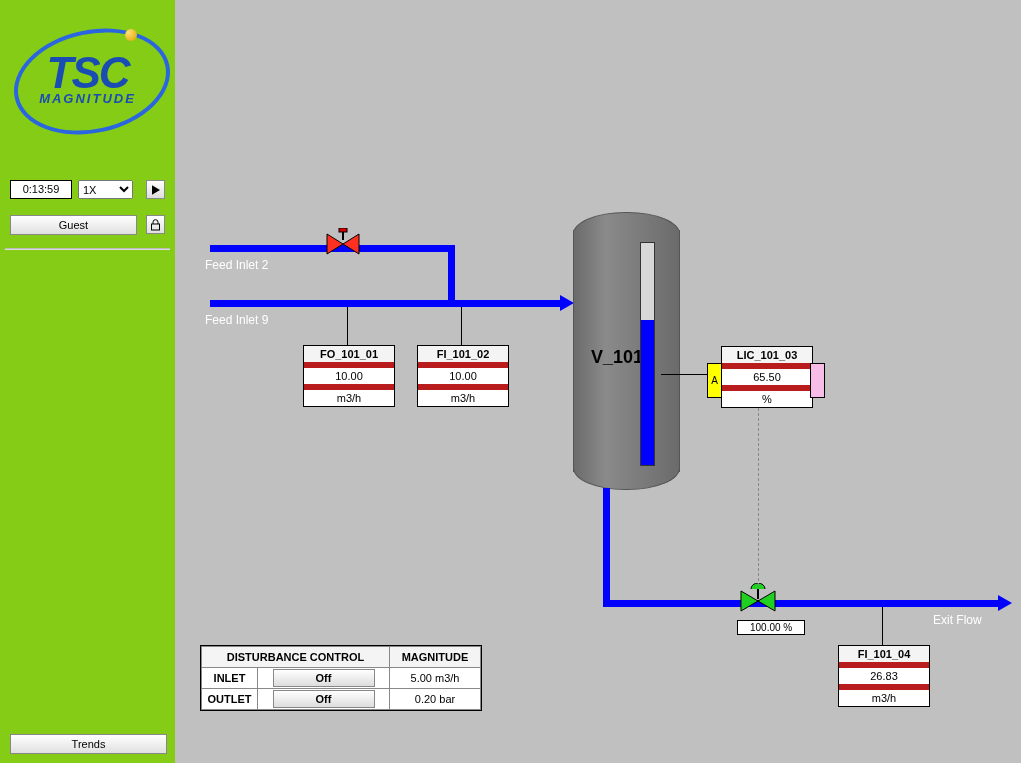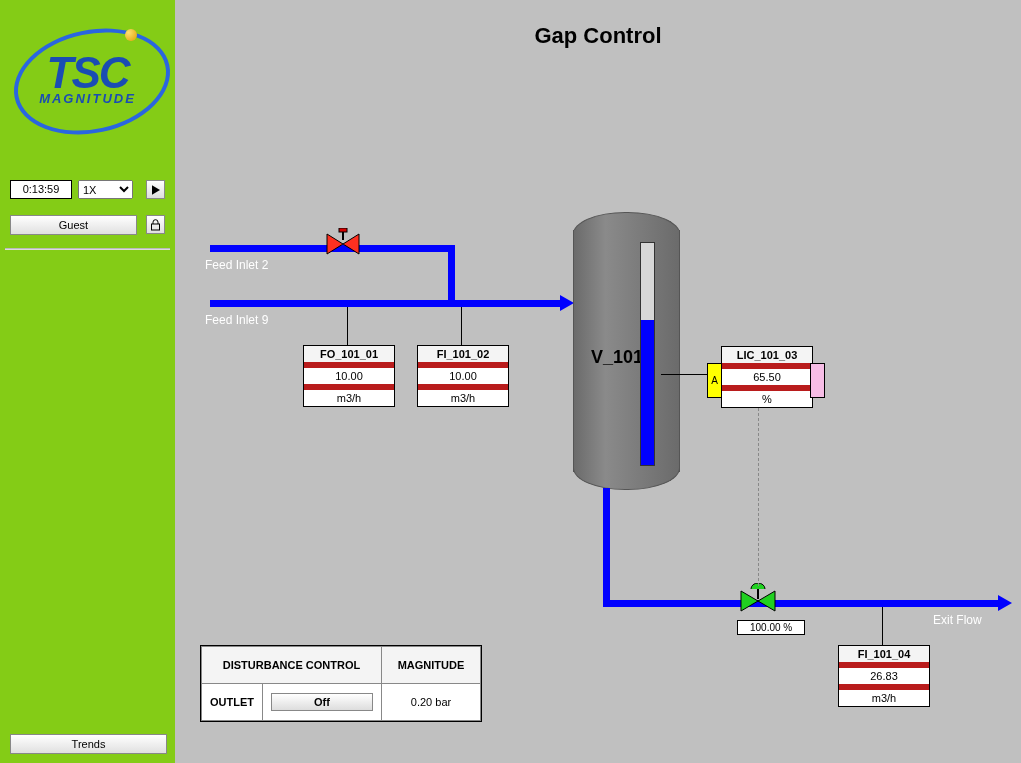--- a/index.html
+++ b/index.html
@@ -50,21 +50,21 @@
   .valve-green svg{display:block}
   .valve-pct{position:absolute;font-size:10px;border:1px solid #000;background:#fff;padding:1px 12px}
   
   .dashed{position:absolute;border-left:1px dashed #888}
   .conn-line{position:absolute;background:#000;height:1px}
   
   .arrow-r{position:absolute;width:0;height:0;border-left:14px solid #0000ff;border-top:8px solid transparent;border-bottom:8px solid transparent}
   
   .dist{position:absolute;left:25px;top:645px;width:280px;border:1px solid #000;background:#fff;font-size:11px}
   .dist table{border-collapse:collapse;width:100%}
-  .dist td,.dist th{border:1px solid #888;padding:8px;height:20px;text-align:center}
+  .dist td,.dist th{border:1px solid #888;padding:0;height:20px;text-align:center}
   .dist th{font-weight:bold;background:#f4f4f4}
   .dbtn{display:inline-block;width:100px;height:16px;line-height:16px;border:1px solid #888;background:linear-gradient(#fff,#ddd);font-size:11px;font-weight:bold}
   .rowlbl{font-weight:bold}
 </style>
 </head>
 <body>
 
 <div class="sidebar">
   <div class="logo-box">
     <div class="orbit"></div>
@@ -86,21 +86,20 @@
     <svg width="11" height="12" viewBox="0 0 11 12">
       <rect x="1.5" y="5" width="8" height="6" fill="none" stroke="#000"></rect>
       <path d="M3 5 V3.2 a2.5 2.5 0 0 1 5 0 V5" fill="none" stroke="#000"></path>
     </svg>
   </div>
   <div class="divider"></div>
   <div class="trendsbtn">Trends</div>
 </div>
 
 <div class="main">
-  <div class="title">Gap Control</div>
 
   <div class="pipe" style="left:35px;top:245px;width:245px;height:7px"></div>
   <div class="pipe" style="left:273px;top:245px;width:7px;height:60px"></div>
   <div class="dlabel" style="left:30px;top:258px">Feed Inlet 2</div>
 
   <div class="pipe" style="left:35px;top:300px;width:355px;height:7px"></div>
   <div class="arrow-r" style="left:385px;top:295px"></div>
   <div class="dlabel" style="left:30px;top:313px">Feed Inlet 9</div>
 
   <div style="position:absolute;left:172px;top:307px;width:1px;height:38px;background:#000"></div>
@@ -172,20 +171,25 @@
   </div>
 
   <div class="dist">
     <table>
       <tbody>
           <tr>
         <th colspan="2">DISTURBANCE CONTROL</th>
         <th style="width:90px">MAGNITUDE</th>
       </tr>
       <tr>
+        <td class="rowlbl" style="width:55px">INLET</td>
+        <td><span class="dbtn">Off</span></td>
+        <td>5.00 m3/h</td>
+      </tr>
+      <tr>
         <td class="rowlbl">OUTLET</td>
         <td><span class="dbtn">Off</span></td>
         <td>0.20 bar</td>
       </tr>
     </tbody>
       </table>
   </div>
 </div>
 
 </body></html>

